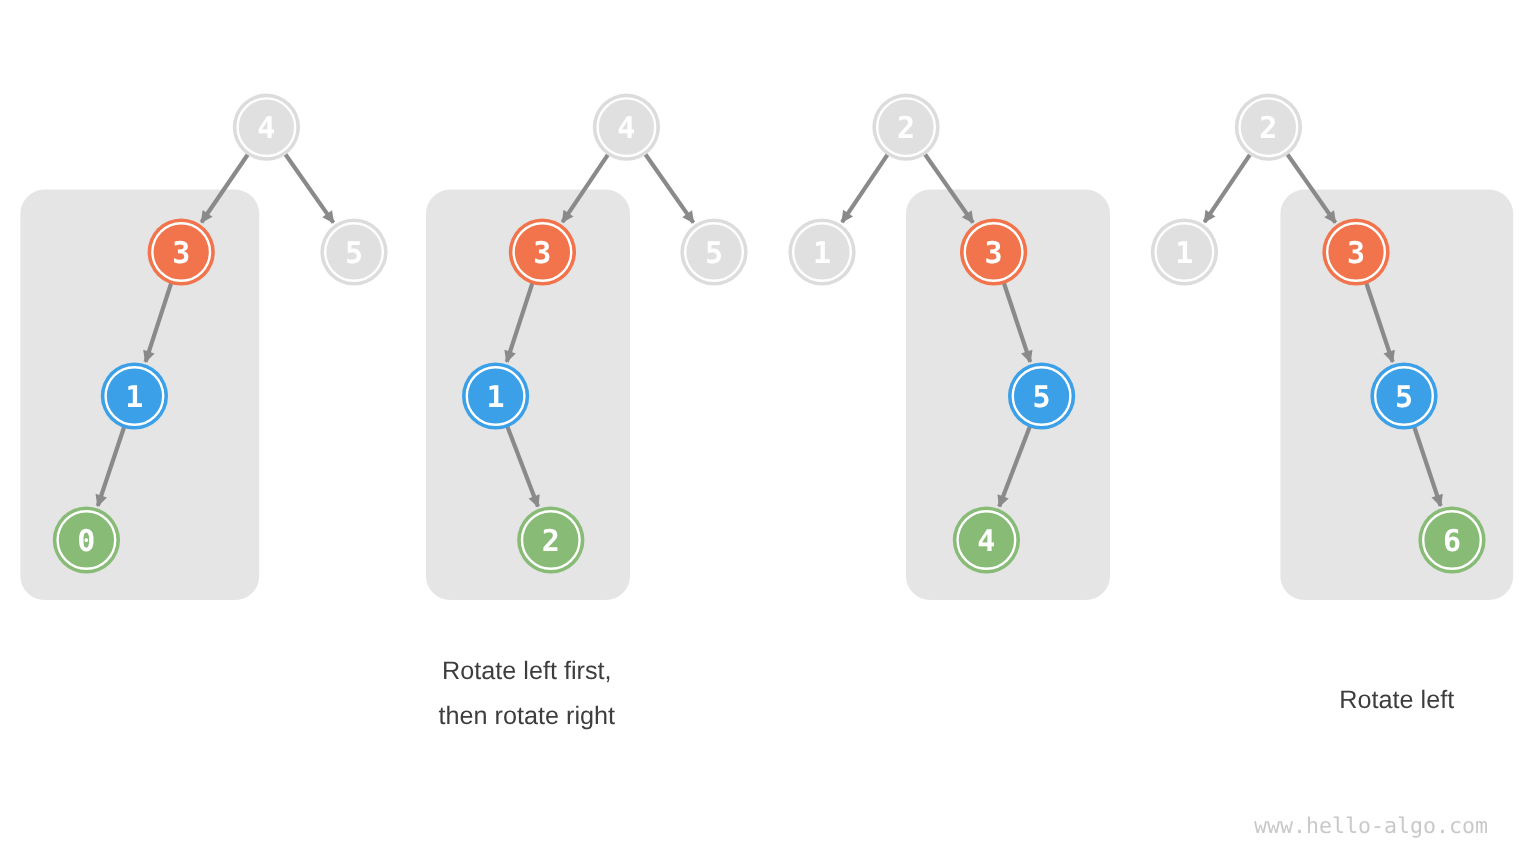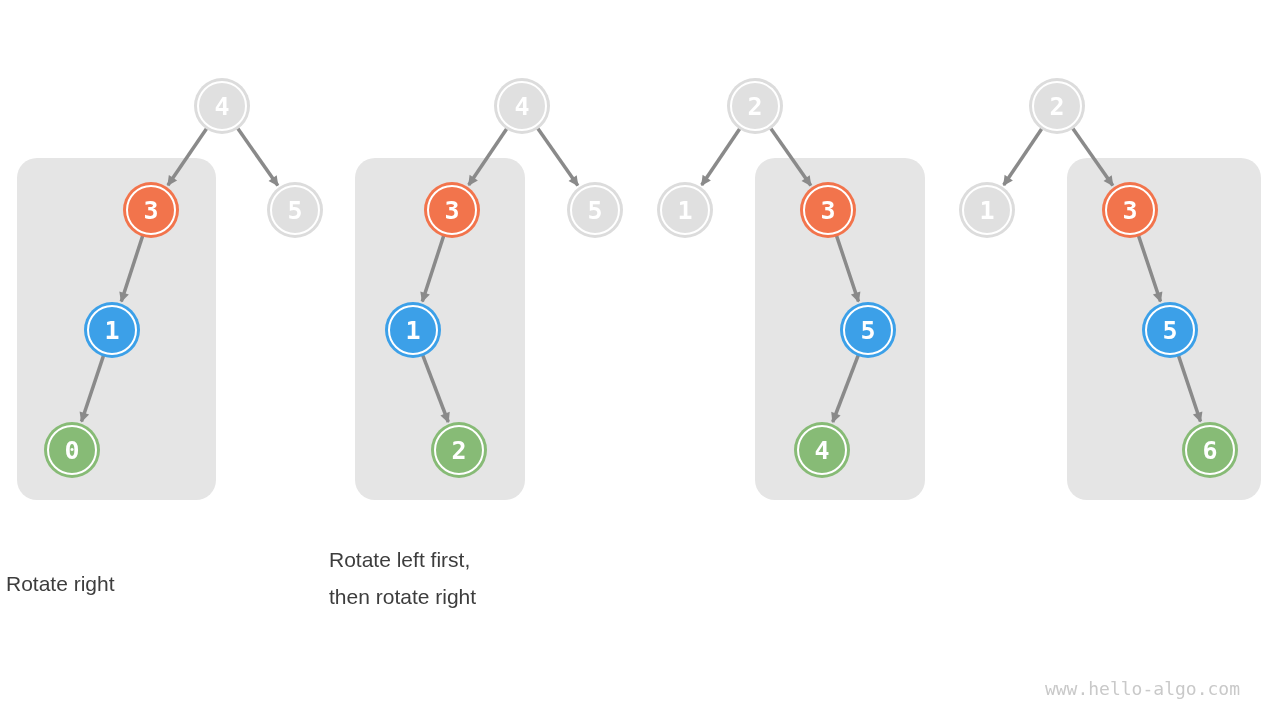--- a/index.html
+++ b/index.html
@@ -44,21 +44,21 @@
     color: #ffffff;
     box-sizing: content-box;
   }
   .node.gray   { background: #e0e0e0; box-shadow: 0 0 0 3px #dcdcdc; }
   .node.orange { background: #f2744c; box-shadow: 0 0 0 3px #f2744c; }
   .node.blue   { background: #3ca0e8; box-shadow: 0 0 0 3px #3ca0e8; }
   .node.green  { background: #87bb76; box-shadow: 0 0 0 3px #87bb76; }
   .caption {
     position: absolute;
     width: 220px;
-    text-align: left;
+    text-align: center;
     font-size: 21px;
     line-height: 37px;
     color: #3d3d3d;
     white-space: pre-line;
   }
   .watermark {
     position: absolute;
     right: 40px;
     top: 678px;
     font-family: "DejaVu Sans Mono", monospace;
@@ -161,19 +161,19 @@
   <div class="node orange" style="left:1105px; top:185px">
       <span>3</span>
     </div>
   <div class="node blue" style="left:1145px; top:305px">
       <span>5</span>
     </div>
   <div class="node green" style="left:1185px; top:425px">
       <span>6</span>
     </div>
 
-  <div class="caption" style="left:6px;    top:565px">Rotate right</div>
   <div class="caption" style="left:329px;  top:541px">Rotate left first,
 then rotate right</div>
+  <div class="caption" style="left:1054px; top:565px">Rotate left</div>
 
   <div class="watermark">www.hello-algo.com</div>
 
 </div>
 
 </body></html>

